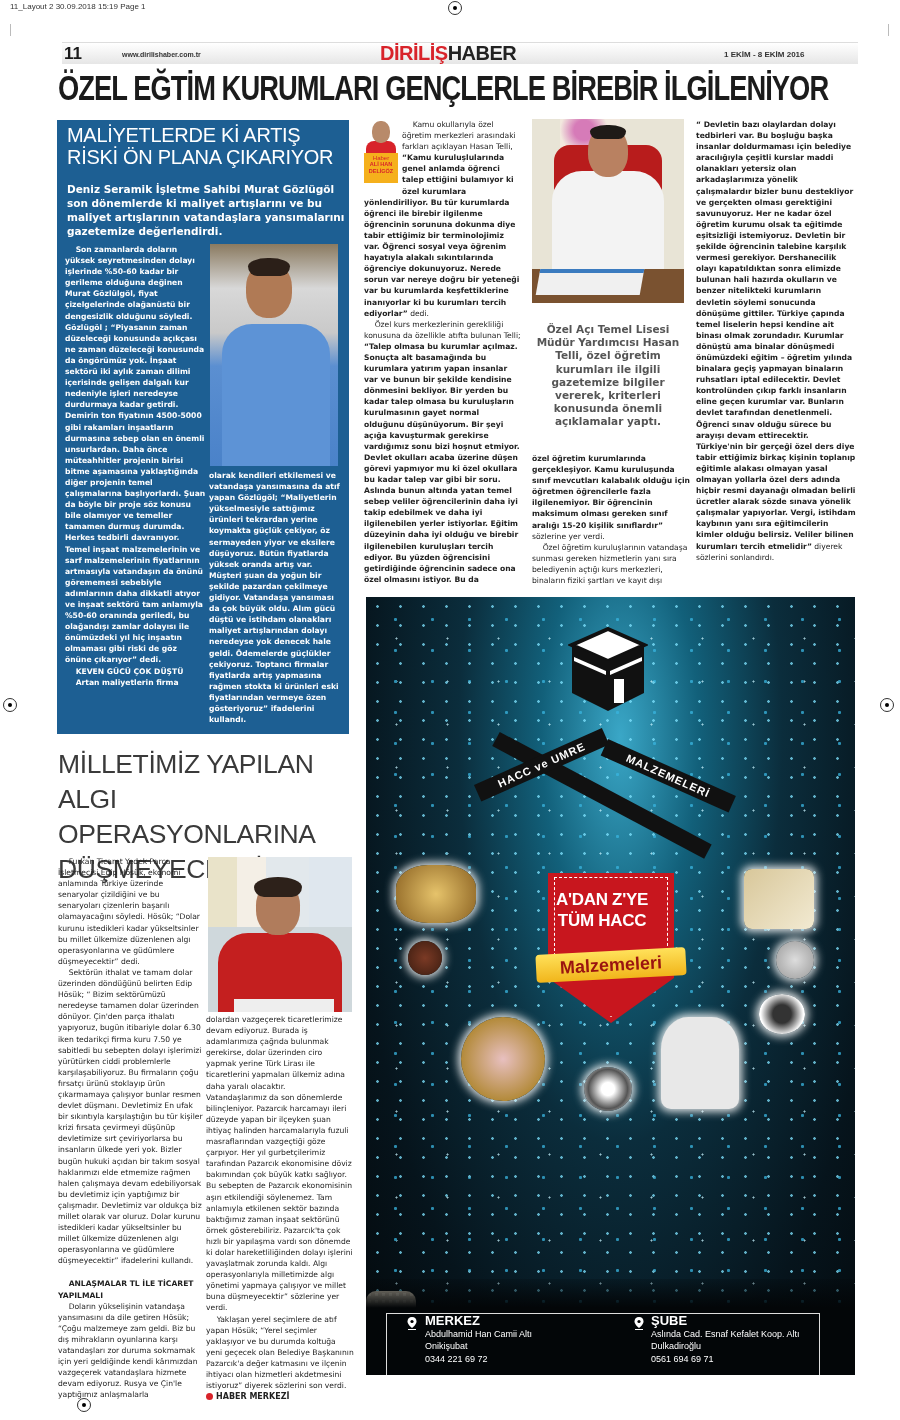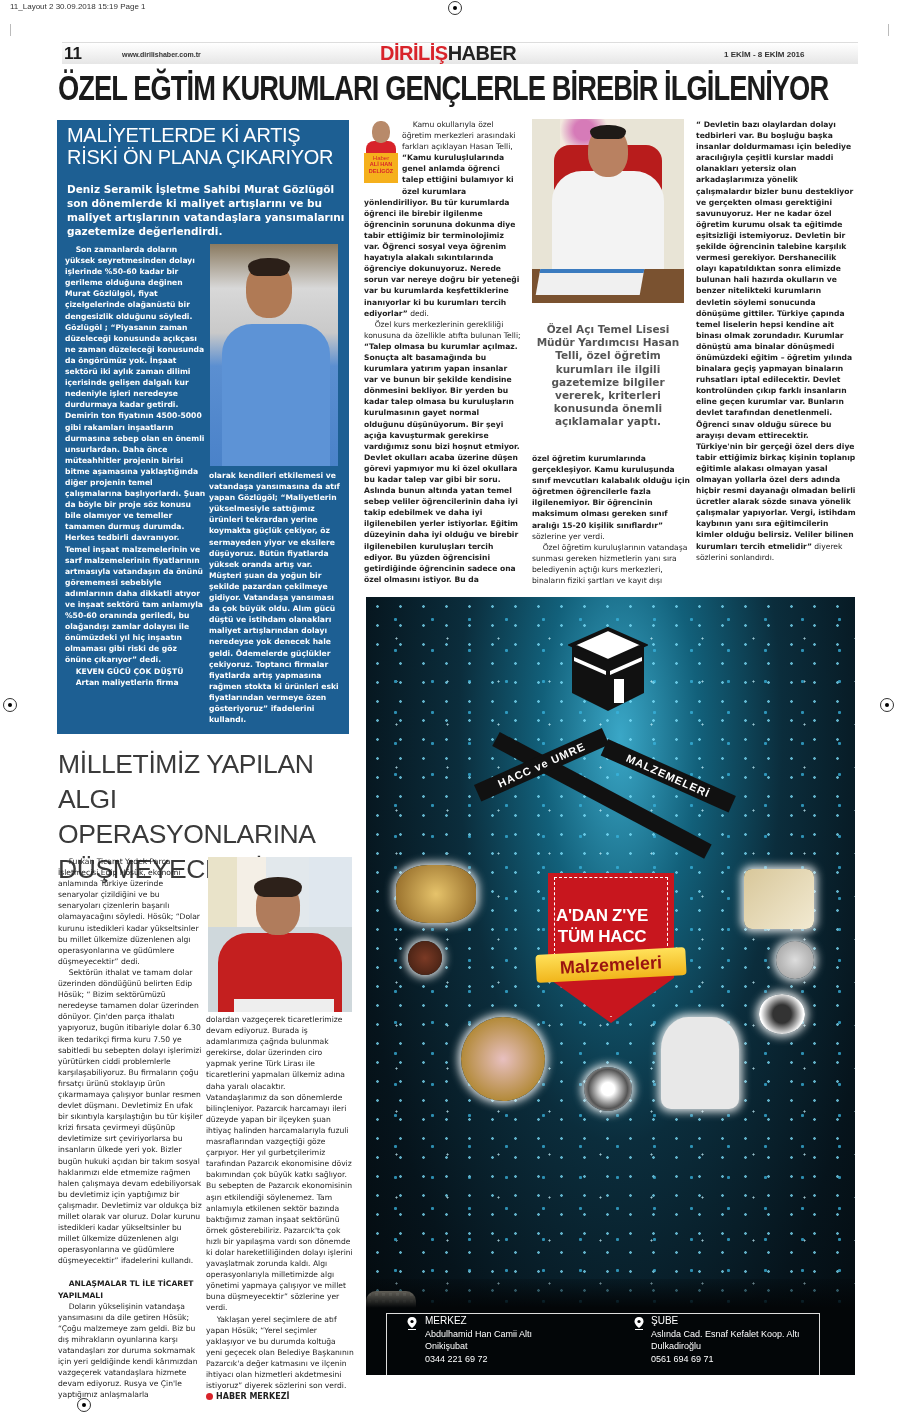--- a/index.html
+++ b/index.html
@@ -97,21 +97,21 @@
   .band-left { left: 108px; top: 188px; width: 140px; height: 18px; background: #111; transform: rotate(-24deg); transform-origin: left top;
     color: #fff; font: bold 11px "Liberation Sans", sans-serif; letter-spacing: 1px; text-align: center; line-height: 18px; }
   .band-right { left: 242px; top: 142px; width: 140px; height: 18px; background: #111; transform: rotate(24deg); transform-origin: left top;
     color: #fff; font: bold 11px "Liberation Sans", sans-serif; letter-spacing: 1px; text-align: center; line-height: 18px; }
 
   .ribbon { left: 170px; top: 268px; width: 150px; height: 200px; }
   .ribbon-body { position: absolute; left: 12px; top: 8px; width: 126px; height: 150px; background: #c8161e;
     clip-path: polygon(0 0, 100% 0, 100% 70%, 50% 100%, 0 70%); }
   .ribbon-stitch { position: absolute; left: 18px; top: 12px; width: 114px; height: 140px; border: 1px dashed #fff;
     clip-path: polygon(0 0, 100% 0, 100% 70%, 50% 100%, 0 70%); }
-  .ribbon-text { position: absolute; left: 12px; top: 40px; width: 108px; text-align: center; color: #fff;
+  .ribbon-text { position: absolute; left: 12px; top: 24px; width: 108px; text-align: center; color: #fff;
     font: bold 17px "Liberation Sans", sans-serif; line-height: 21px; letter-spacing: -0.3px; }
   .ribbon-banner { position: absolute; left: 0; top: 86px; width: 150px; height: 28px; background: linear-gradient(#ffe15a, #f1b51b);
     border-radius: 4px; transform: rotate(-3deg); text-align: center; color: #9a1410; font: bold 18px "Liberation Sans", sans-serif; line-height: 28px; }
 
   .item { border-radius: 50%; box-shadow: 0 0 8px 3px rgba(255,255,255,0.85); }
   .item1 { left: 30px; top: 268px; width: 80px; height: 58px; background: radial-gradient(circle, #e6c36b, #8a6121); border-radius: 40%; }
   .item2 { left: 378px; top: 272px; width: 70px; height: 60px; background: linear-gradient(135deg, #d8c79a, #f2ead2); border-radius: 8px; }
   .item3 { left: 42px; top: 344px; width: 34px; height: 34px; background: radial-gradient(circle, #7b3a25, #3a1c10); }
   .item4 { left: 410px; top: 344px; width: 38px; height: 38px; background: radial-gradient(circle, #ddd, #999); }
   .item5 { left: 95px; top: 420px; width: 84px; height: 84px; background: radial-gradient(circle, #e8c0c0, #b38a3a 70%); }
@@ -120,21 +120,21 @@
   .item8 { left: 393px; top: 397px; width: 46px; height: 40px; background: radial-gradient(circle, #333 30%, #fff 70%); }
 
   .lantern-l { left: 0; top: 690px; width: 50px; height: 110px; background: radial-gradient(circle, #fff6e0 0 1.5px, #e2d7c2 2px);
     background-size: 7px 7px; border-radius: 10px; opacity: 0.9; top: 694px; }
   .book-small { left: 230px; top: 762px; width: 165px; height: 42px; background: linear-gradient(#1a2f52, #0d1a33); border-bottom: 10px solid #e9d6ae; }
   .candle { left: 410px; top: 765px; width: 44px; height: 60px; background: linear-gradient(#ffdca8, #e8b070); border-radius: 4px; }
 
   .ad-footer { left: 0; top: 682px; width: 489px; height: 96px; background: linear-gradient(rgba(3,6,8,0.2), #030608 30%); }
   .ad-frame { position: absolute; left: 20px; top: 716px; width: 434px; height: 62px; border: 1px solid #ddd; border-bottom: none; }
   .addr { color: #fff; font: 9px "Liberation Sans", sans-serif; line-height: 12.5px; }
-  .addr .ttl { font-weight: normal; font-size: 10px; }
+  .addr .ttl { font-weight: bold; font-size: 13px; }
   .addr1 { left: 59px; top: 718px; }
   .addr2 { left: 285px; top: 718px; }
   .pin { width: 10px; height: 13px; }
   .pin1 { left: 41px; top: 720px; }
   .pin2 { left: 268px; top: 720px; }
 </style>
 </head>
 <body>
 
 <div class="abs slug">11_Layout 2  30.09.2018  15:19  Page 1</div>

